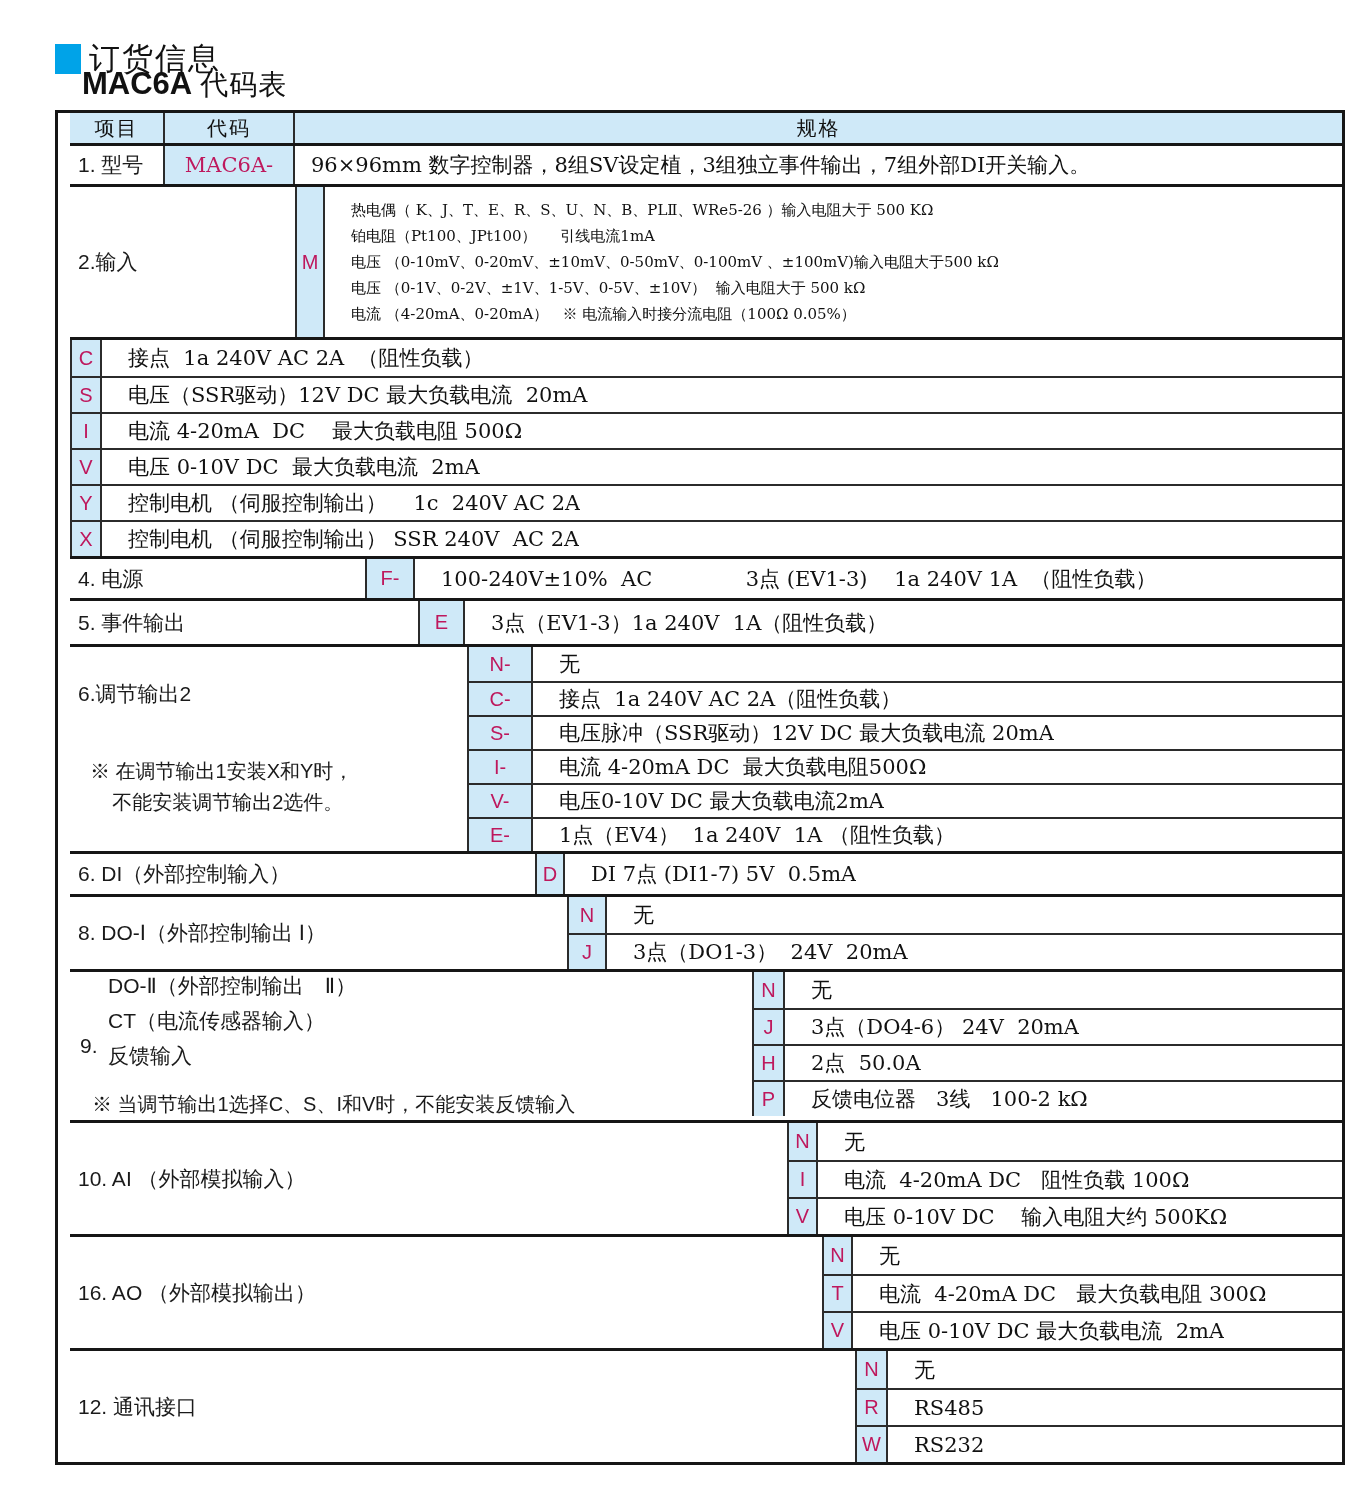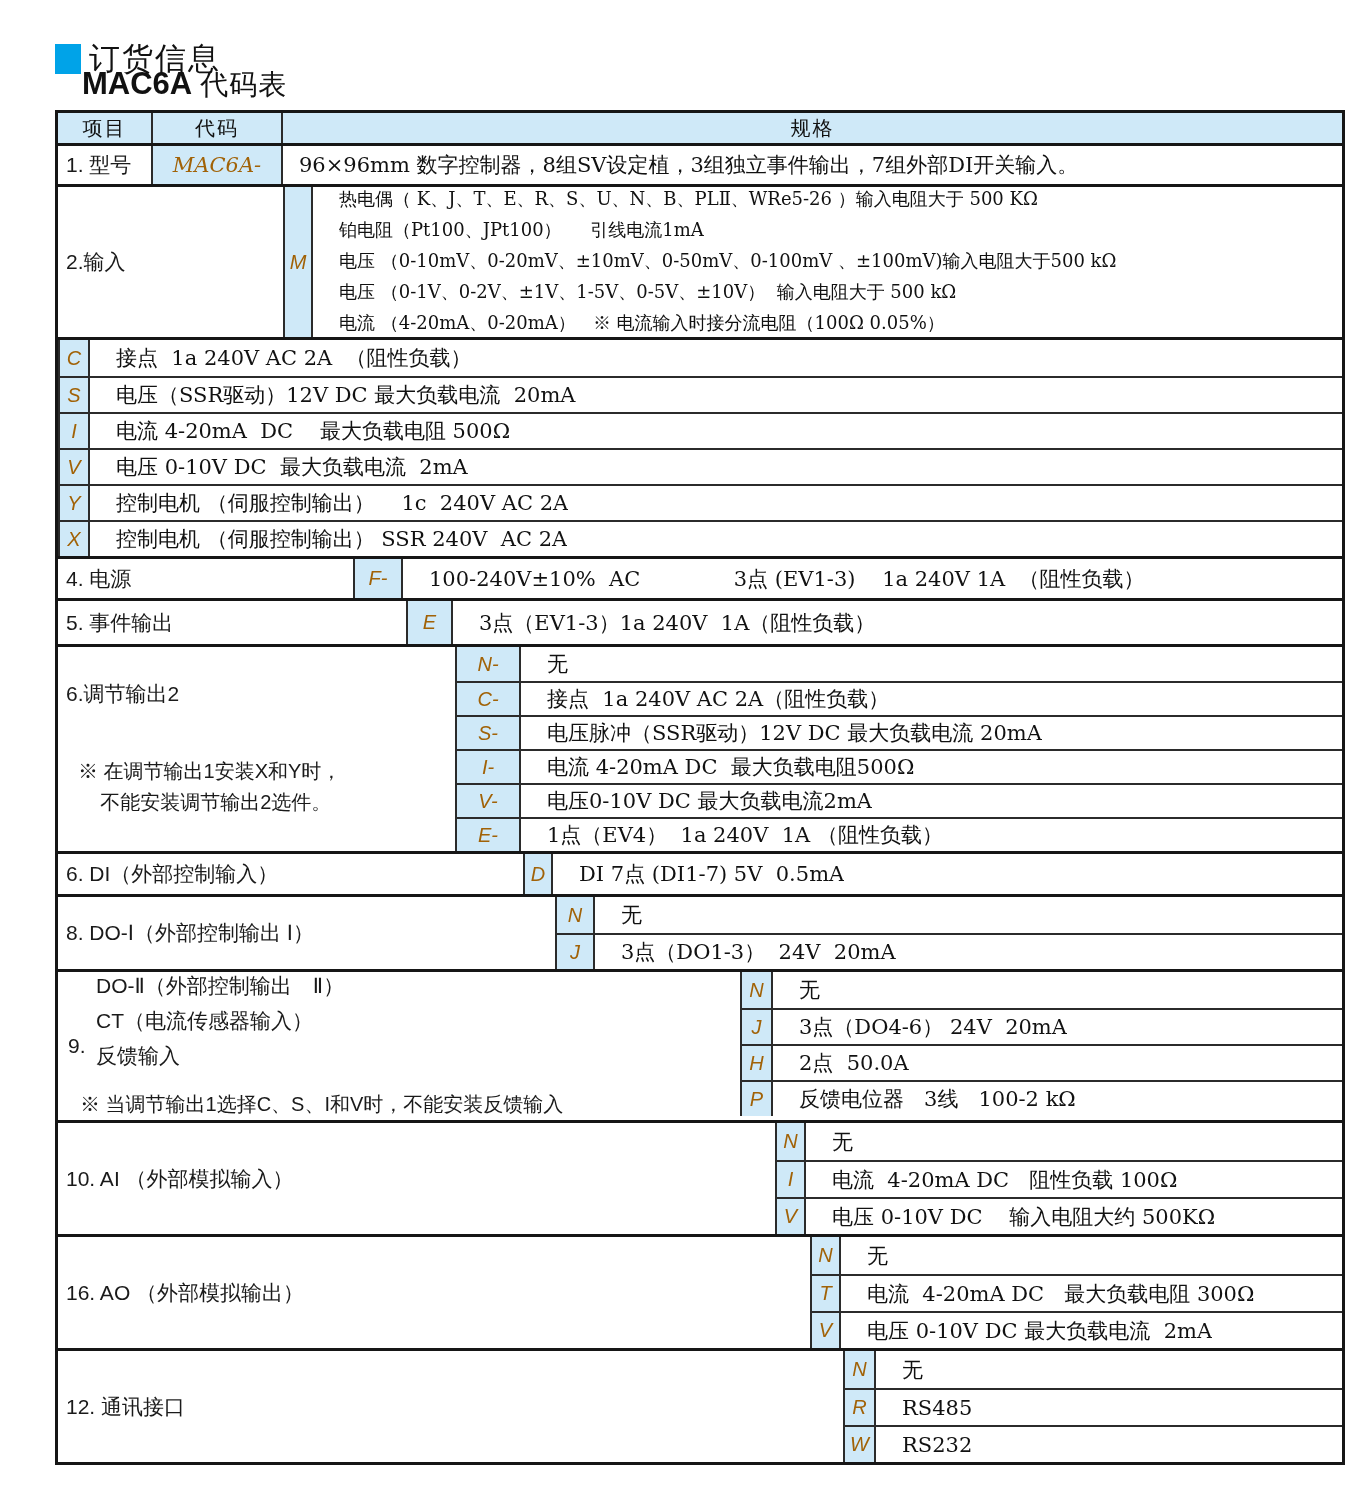--- a/index.html
+++ b/index.html
@@ -11,37 +11,37 @@
   }
   .title-row { position:absolute; left:55px; top:14px; display:flex; align-items:center; gap:8px;margin-top:24px; }
   .title-sq { width:26px; height:30px; background:#00a3e8; display:inline-block; }
   .title-text { font-size:31px; font-weight:500; letter-spacing:2px; }
   .subtitle { position:absolute; left:82px; top:66px; display:flex; align-items:baseline; gap:8px; }
   .subtitle .model { font-size:31px; font-weight:bold; }
   .subtitle .rest { font-size:28px; letter-spacing:1px; }
 
   .codetable {
     position:absolute; left:55px; top:110px; width:1290px;
-    border:3px solid #161616; background:#fff;
+    border:3px solid #161616; background:#fff;padding-left:12px;
   }
   .sec { display:flex; border-top:3px solid #161616; min-width:0; }
   .sec:first-child { border-top:none; }
 
   .label-cell {
     flex:none; width:var(--off); display:flex; align-items:center;
     padding-left:8px; font-size:21px; color:#1a1a1a;
   }
   .rows { flex:1; display:flex; flex-direction:column; min-width:0; }
   .opt { display:flex; align-items:stretch; height:var(--rh,37px); min-width:0; }
   .opt + .opt { border-top:2px solid #2b2b2b; }
   .code {
     flex:none; width:var(--cw); background:#cfe9f8;
     border-left:2px solid #2b2b2b; border-right:2px solid #2b2b2b;
     display:flex; align-items:center; justify-content:center;
-    font-size:20px; color:#a16207;font-style:italic;
+    font-size:20px; color:#be185d;
   }
   .spec {
     display:flex; align-items:center; padding-left:26px;
     font-family:"DejaVu Serif", "Liberation Serif", serif;
     font-size:21px; white-space:pre; overflow:hidden; color:#111;
   }
   
   .hdr { border-top:none; }
   .hdr .cell {
     background:#cfe9f8; height:30px; display:flex; align-items:center; justify-content:center;
@@ -49,23 +49,23 @@
   }
   .hdr .c1 { width:95px; border-right:2px solid #2b2b2b; }
   .hdr .c2 { width:130px; border-right:2px solid #2b2b2b; }
   .hdr .c3 { flex:1; }
   
   .s1 .label-cell { border-right:2px solid #2b2b2b; }
   .s1 .code { font-family:"DejaVu Serif","Liberation Serif",serif; font-size:21px; border-left:none; }
   .s1 .spec { padding-left:16px; }
   
   .spec-lines {
-    flex:1; display:flex; flex-direction:column; gap:7px;
+    flex:1; display:flex; flex-direction:column; justify-content:center; gap:7px;
     padding-left:26px; font-family:"DejaVu Serif","Liberation Serif",serif;
-    font-size:18px; white-space:pre; overflow:hidden;
+    font-size:15px; white-space:pre; overflow:hidden;
   }
   
   .label-col { flex-direction:column; align-items:flex-start; justify-content:center; gap:16px; }
   .note { font-size:20px; white-space:pre; padding-left:12px; line-height:1.55;margin-top:32px; }
   
   .s9lab { position:relative; flex-direction:column; align-items:flex-start; justify-content:center; gap:7px; }
   .s9lab .ln { padding-left:30px; font-size:21px; }
   .s9lab .num { position:absolute; left:10px; top:62px; font-size:21px; }
   .s9lab .note { margin-top:12px; padding-left:14px; }
 </style>

